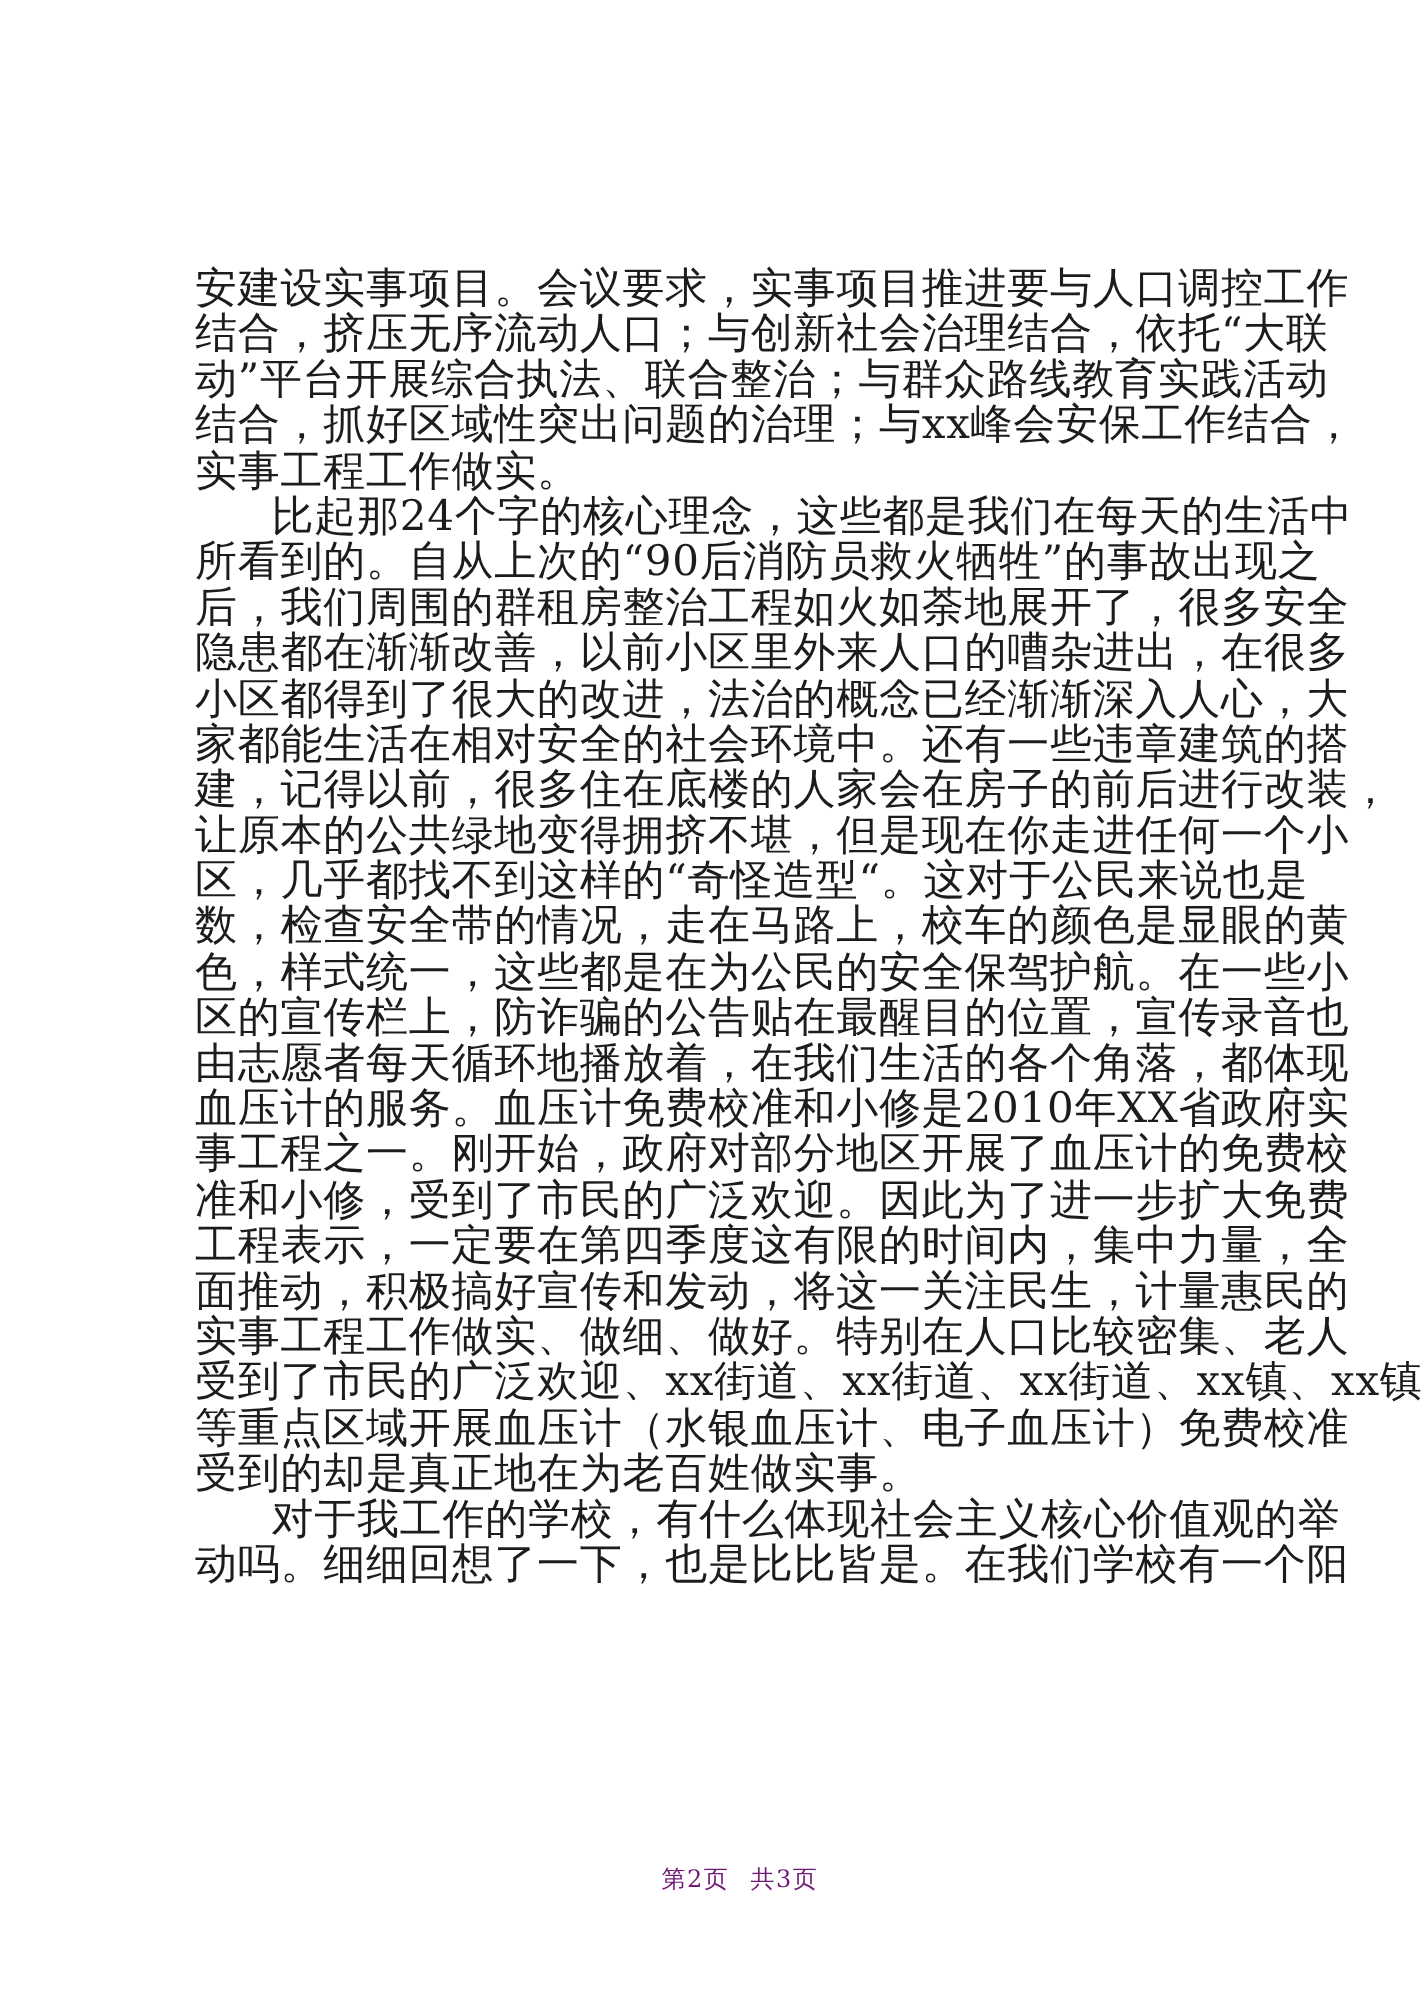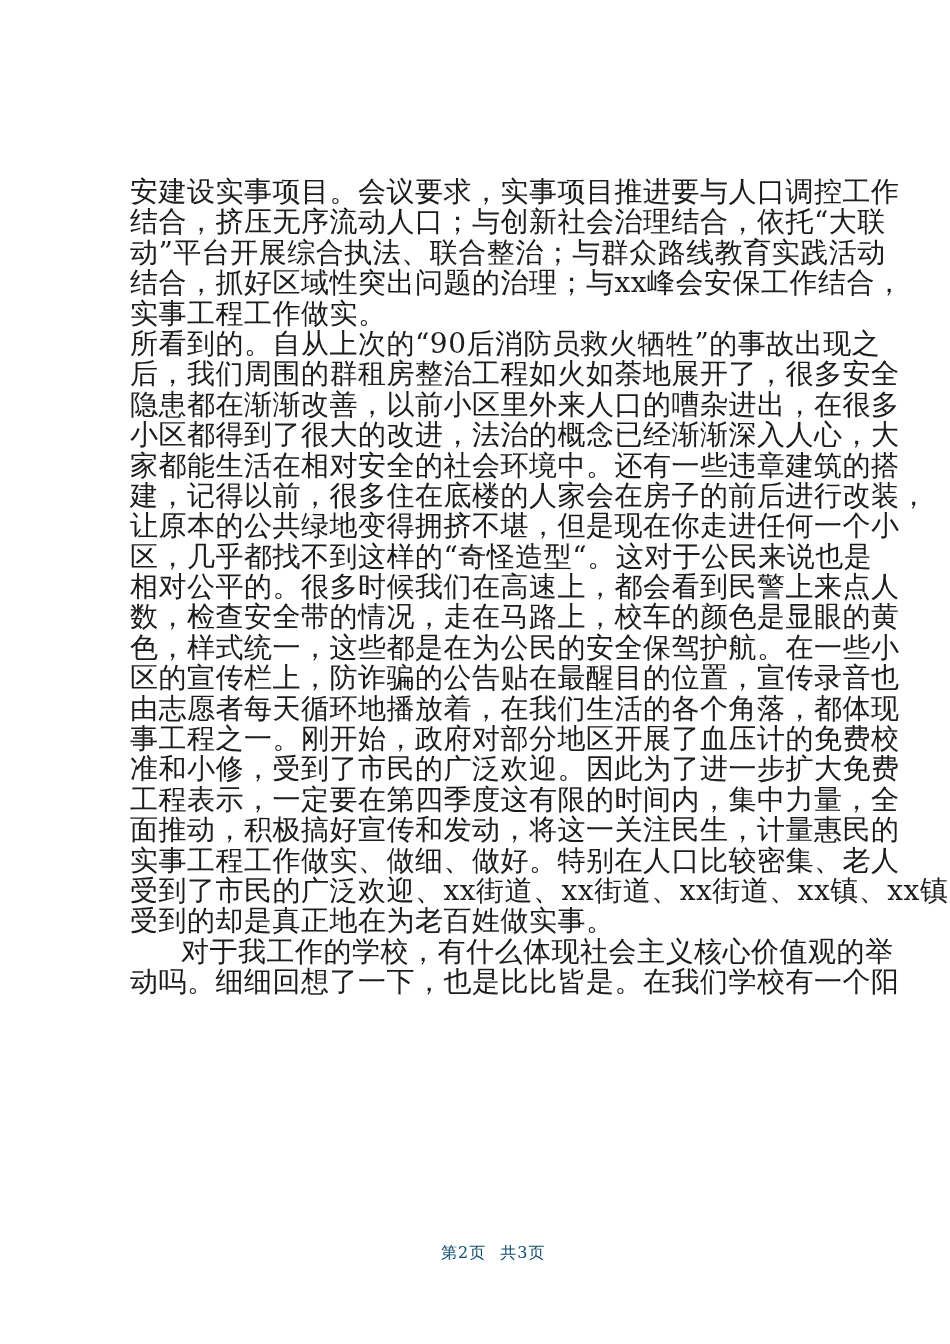--- a/index.html
+++ b/index.html
@@ -49,57 +49,59 @@
   }
   .line.short {
     text-align-last: left;
   }
   .page-footer {
     position: absolute;
     left: 441px;
     top: 1243px;
     font-size: 16px;
     line-height: 20px;
-    color: #0c4a6e;
+    color: #701a75;
     letter-spacing: 1px;
     word-spacing: 8px;
   }
 </style>
 </head>
 <body style="background: rgb(255, 255, 255); color: rgb(28, 28, 28);">
 
 <div class="doc-page">
   <div class="doc-body">
       <div class="paragraph">
         <div class="line">安建设实事项目。会议要求，实事项目推进要与人口调控工作</div>
         <div class="line">结合，挤压无序流动人口；与创新社会治理结合，依托“大联</div>
         <div class="line">动”平台开展综合执法、联合整治；与群众路线教育实践活动</div>
         <div class="line">结合，抓好区域性突出问题的治理；与xx峰会安保工作结合，</div>
         <div class="line short">实事工程工作做实。</div>
       </div>
       <div class="paragraph">
+        <div class="line indent">比起那24个字的核心理念，这些都是我们在每天的生活中</div>
         <div class="line">所看到的。自从上次的“90后消防员救火牺牲”的事故出现之</div>
         <div class="line">后，我们周围的群租房整治工程如火如荼地展开了，很多安全</div>
         <div class="line">隐患都在渐渐改善，以前小区里外来人口的嘈杂进出，在很多</div>
         <div class="line">小区都得到了很大的改进，法治的概念已经渐渐深入人心，大</div>
         <div class="line">家都能生活在相对安全的社会环境中。还有一些违章建筑的搭</div>
         <div class="line">建，记得以前，很多住在底楼的人家会在房子的前后进行改装，</div>
         <div class="line">让原本的公共绿地变得拥挤不堪，但是现在你走进任何一个小</div>
         <div class="line">区，几乎都找不到这样的“奇怪造型“。这对于公民来说也是</div>
-        <div class="line">相对公平的。很多时候我们在高速上，都会看到民警上来点人</div>
         <div class="line">数，检查安全带的情况，走在马路上，校车的颜色是显眼的黄</div>
         <div class="line">色，样式统一，这些都是在为公民的安全保驾护航。在一些小</div>
         <div class="line">区的宣传栏上，防诈骗的公告贴在最醒目的位置，宣传录音也</div>
         <div class="line">由志愿者每天循环地播放着，在我们生活的各个角落，都体现</div>
+        <div class="line">血压计的服务。血压计免费校准和小修是2010年XX省政府实</div>
         <div class="line">事工程之一。刚开始，政府对部分地区开展了血压计的免费校</div>
         <div class="line">准和小修，受到了市民的广泛欢迎。因此为了进一步扩大免费</div>
         <div class="line">工程表示，一定要在第四季度这有限的时间内，集中力量，全</div>
         <div class="line">面推动，积极搞好宣传和发动，将这一关注民生，计量惠民的</div>
         <div class="line">实事工程工作做实、做细、做好。特别在人口比较密集、老人</div>
         <div class="line">受到了市民的广泛欢迎、xx街道、xx街道、xx街道、xx镇、xx镇</div>
+        <div class="line">等重点区域开展血压计（水银血压计、电子血压计）免费校准</div>
         <div class="line short">受到的却是真正地在为老百姓做实事。</div>
       </div>
       <div class="paragraph">
         <div class="line indent">对于我工作的学校，有什么体现社会主义核心价值观的举</div>
         <div class="line">动吗。细细回想了一下，也是比比皆是。在我们学校有一个阳</div>
       </div>
     </div>
   <div class="page-footer">第2页 共3页</div>
 </div>
 

